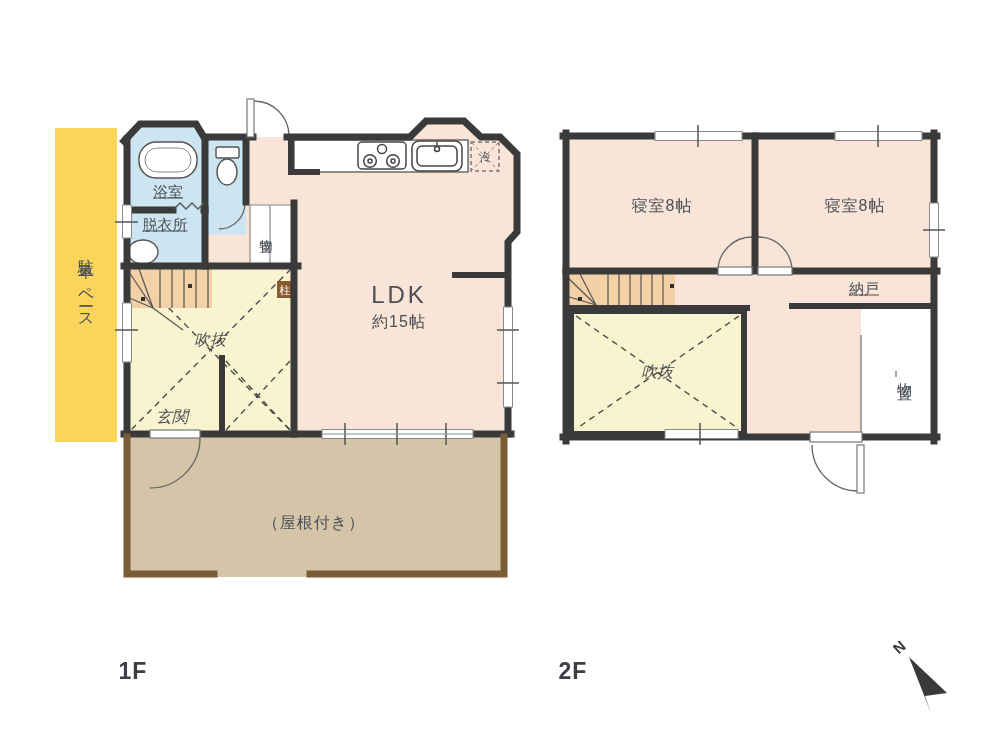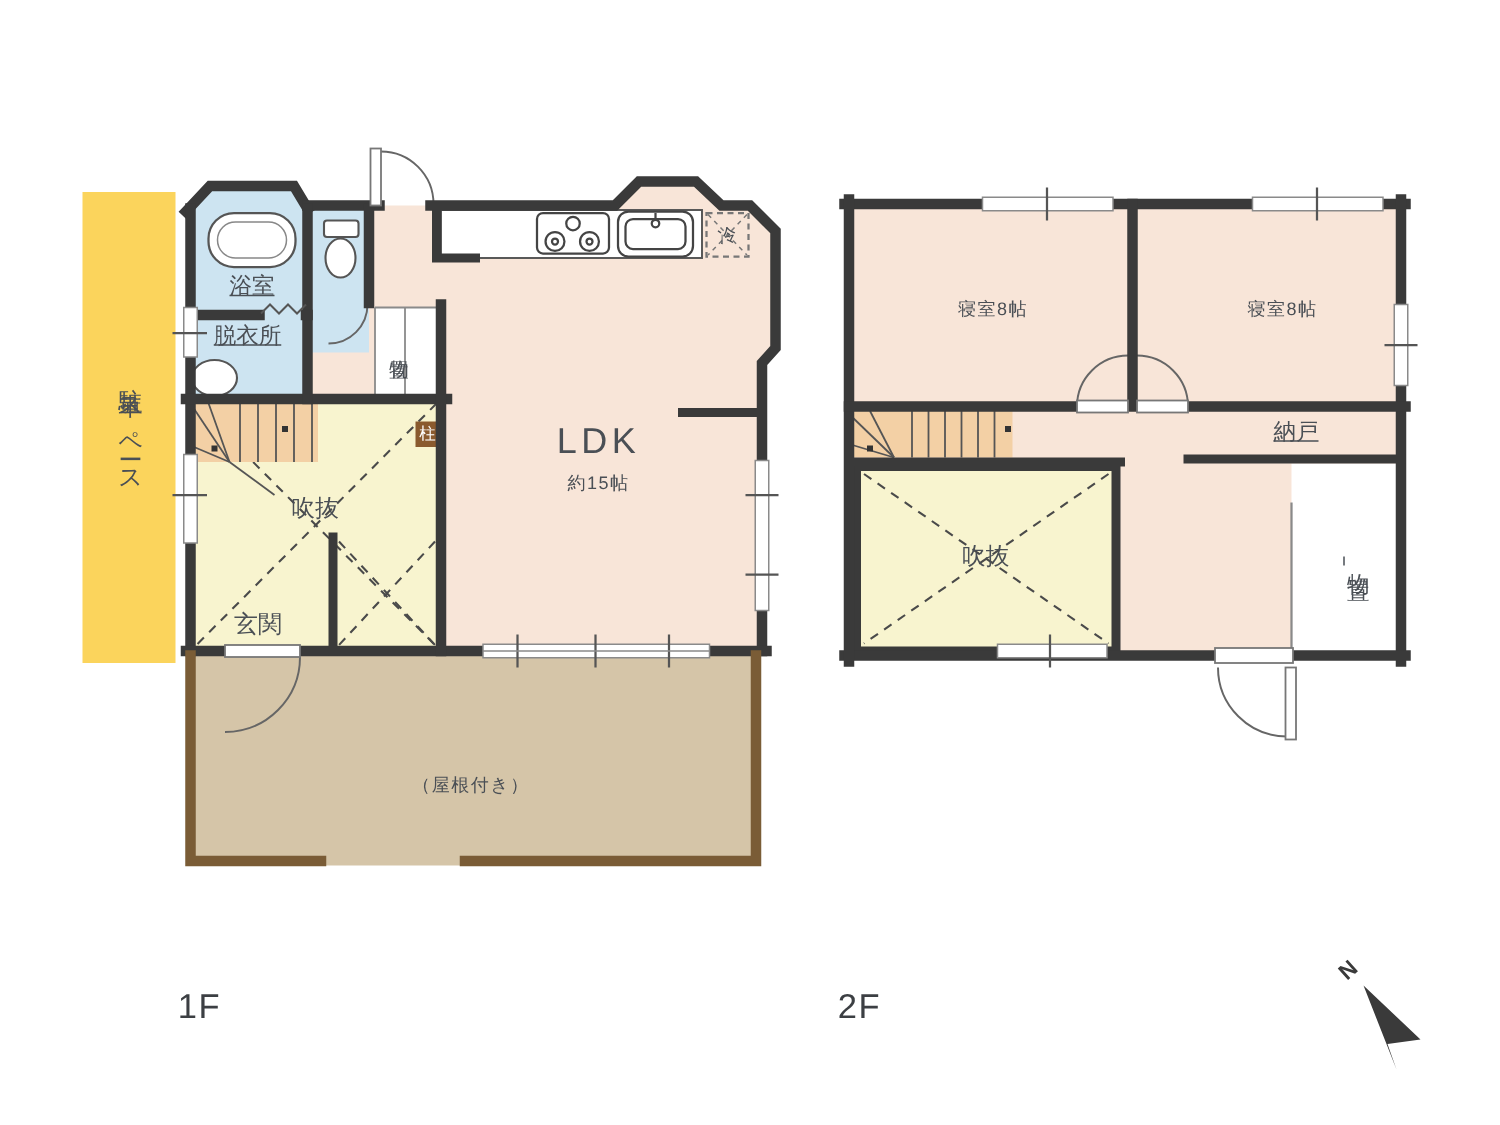--- a/index.html
+++ b/index.html
@@ -2,28 +2,28 @@
 <html style="--wall: #3a3a3a; --room_pink: #f8e5d8; --wet_blue: #cde4f1; --void_yellow: #f8f4cf; --stair_tan: #f3d0a5; --parking_yellow: #fbd45c; --deck_fill: #d5c5a8; --deck_border: #7a5c36; --pillar_brown: #8a5a2e; --text: #4a4f55; --fixture_line: #666666;"><head>
 <meta charset="utf-8">
 <style>
   html,body{margin:0;padding:0;background:#ffffff;}
   #stage{position:relative;width:1000px;height:750px;background:#fff;overflow:hidden;
          font-family:"Liberation Sans","DejaVu Sans",sans-serif;color:var(--text,#4a4f55);}
   #plan-svg{position:absolute;left:0;top:0;}
   .lbl{position:absolute;transform:translate(-50%,-50%);white-space:nowrap;
        color:var(--text,#4a4f55);line-height:1;}
   .vtext{writing-mode:vertical-rl;text-orientation:upright;letter-spacing:3px;}
-  .floor-tag{font-weight:normal;font-size:23px;color:#3c3f43;letter-spacing:1px;text-align:center;}
+  .floor-tag{font-weight:bold;font-size:23px;color:#3c3f43;letter-spacing:1px;text-align:center;}
   .pillar-lbl{color:#ffffff;font-size:11px;}
   .north-lbl{font-weight:bold;font-size:15px;color:#3a3a3a;
              transform:translate(-50%,-50%) rotate(-42deg);}
   .fridge-lbl{font-size:12px;transform:translate(-50%,-50%) rotate(-15deg);}
   .ldk-main{font-size:24px;letter-spacing:3px;text-align:right;}
-  .room-20{font-size:12px;letter-spacing:1px;}
-  .room-16{font-size:16px;}
+  .room-20{font-size:16px;letter-spacing:1px;}
+  .room-16{font-size:16px;font-style:italic;}
   .room-15{font-size:15px;text-decoration:underline;}
   .room-13{font-size:13px;letter-spacing:1px;}
   .park-lbl{font-size:16px;letter-spacing:4px;}
 </style>
 </head>
 <body>
 
 <div id="stage">
 
 <svg id="plan-svg" width="1000" height="750" viewBox="0 0 1000 750">

